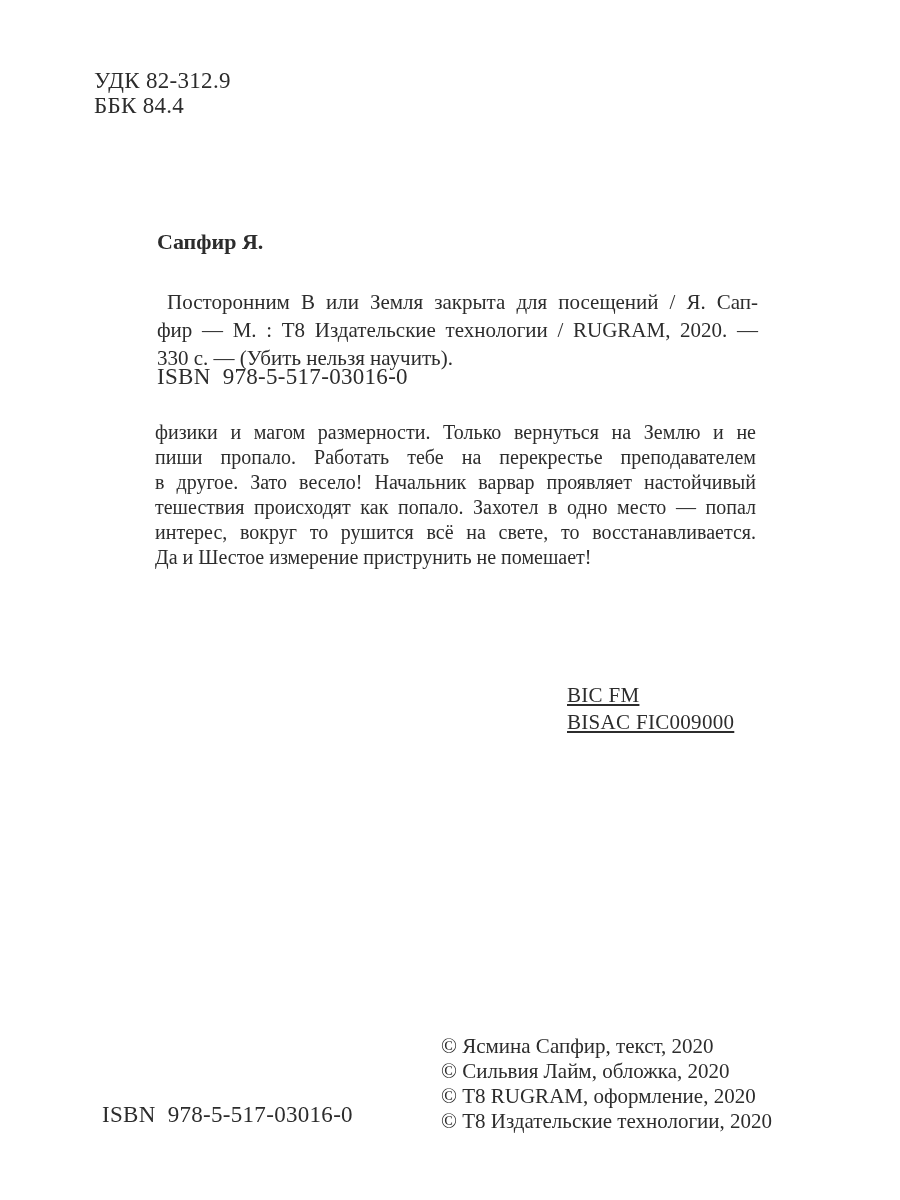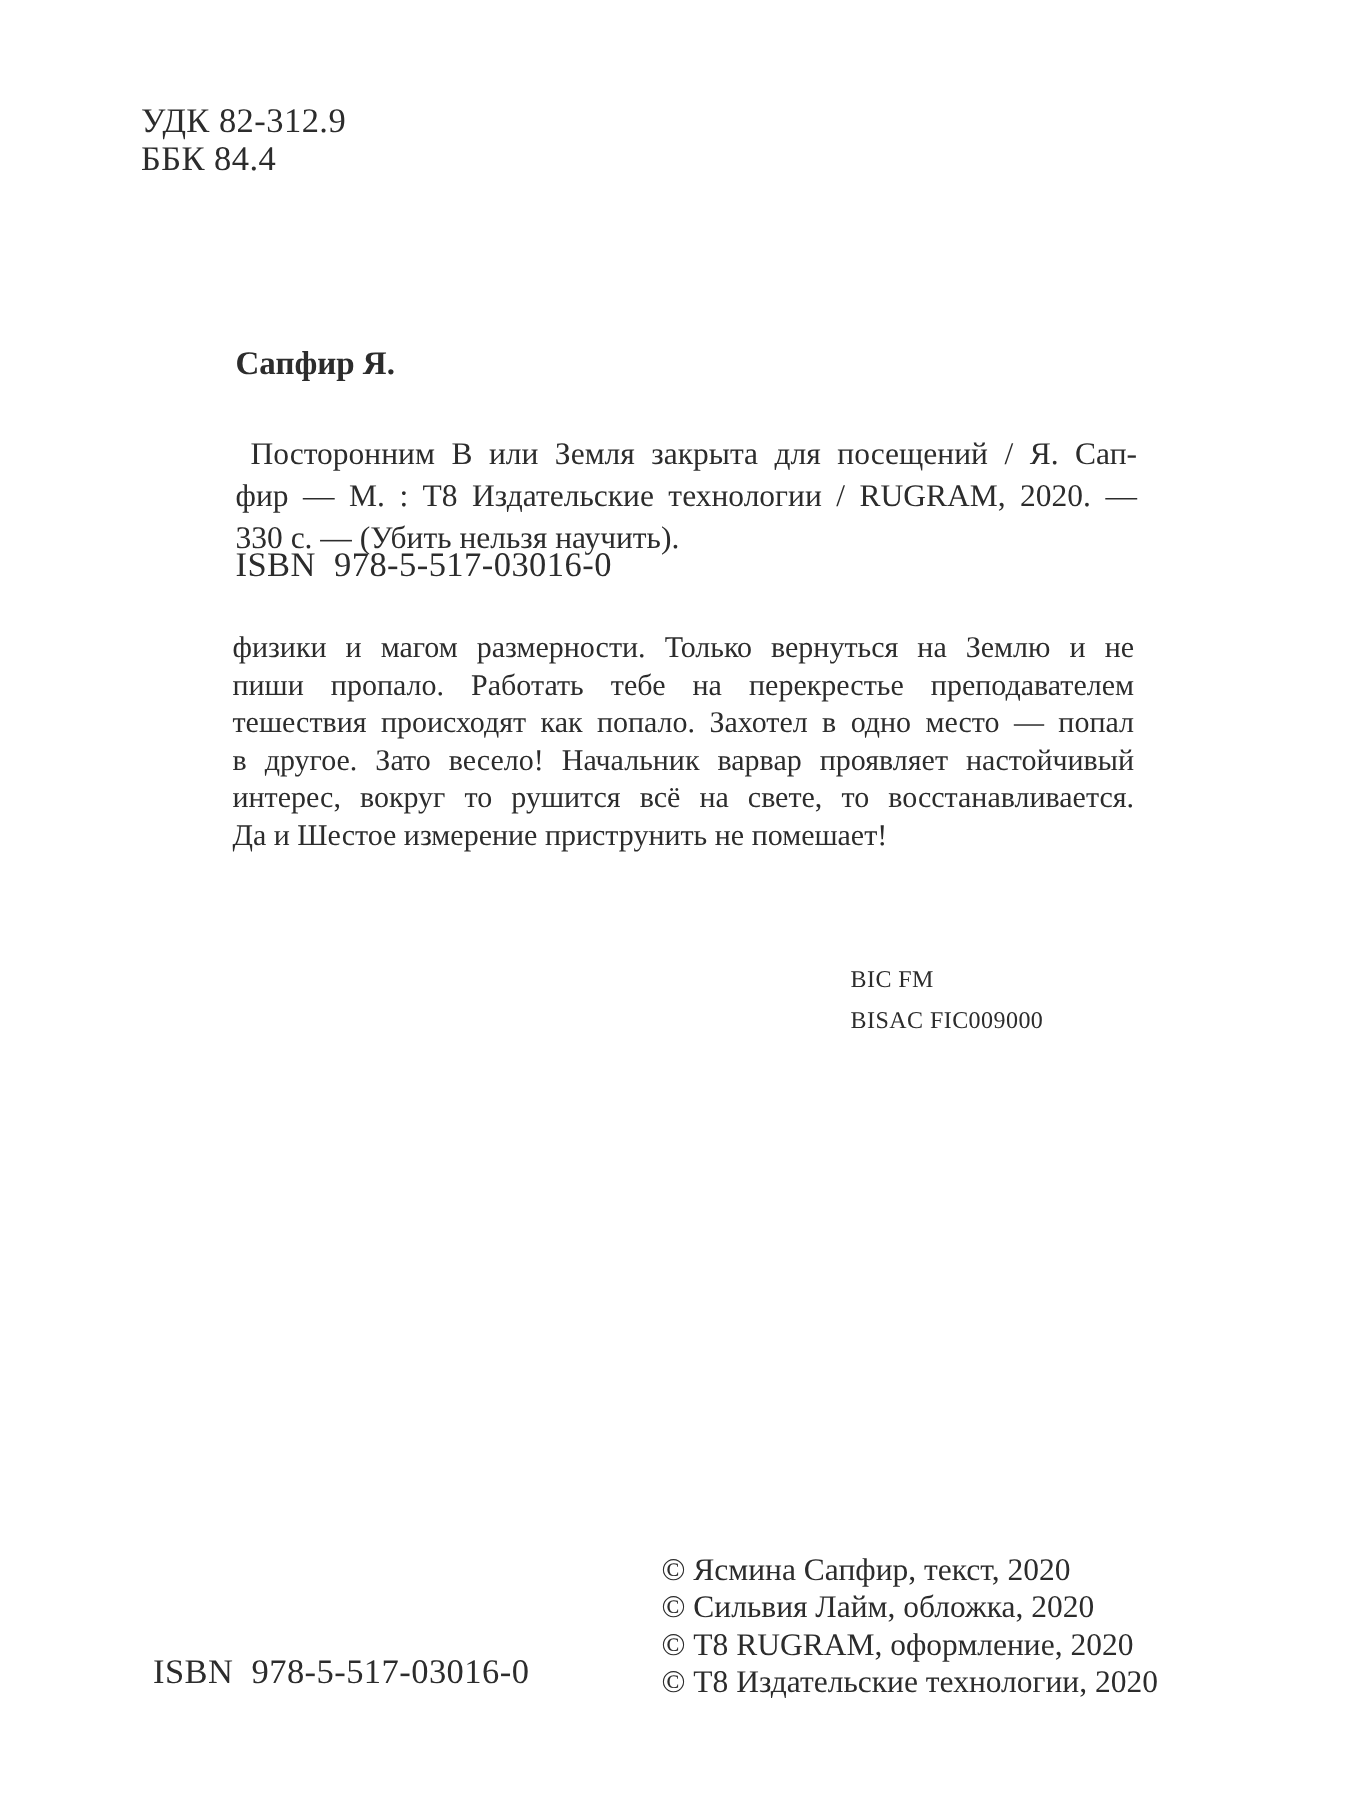--- a/index.html
+++ b/index.html
@@ -61,24 +61,25 @@
     left: 155px;
     top: 420px;
     width: 601px;
     font-size: 20px;
     line-height: 25px;
   }
 
   
   .subject-codes {
     left: 567px;
-    top: 640px;
-    font-size: 16px;
+    top: 682px;
+    font-size: 21px;
     line-height: 27px;
     letter-spacing: 0.3px;
+    text-decoration: underline;
   }
 
   
   .copyrights {
     left: 441px;
     top: 1034px;
     font-size: 21px;
     line-height: 25px;
   }
 
@@ -105,22 +106,22 @@
     <div class="jline indent10">Посторонним В или Земля закрыта для посещений / Я. Сап-</div>
     <div class="jline">фир — М. : Т8 Издательские технологии / RUGRAM, 2020. —</div>
     <div>330 с. — (Убить нельзя научить).</div>
   </div>
 
   <div class="block isbn-mid">ISBN 978-5-517-03016-0</div>
 
   <div class="block annotation">
     <div class="jline">физики и магом размерности. Только вернуться на Землю и не</div>
     <div class="jline">пиши пропало. Работать тебе на перекрестье преподавателем</div>
+    <div class="jline">в другое. Зато весело! Начальник варвар проявляет настойчивый</div>
     <div class="jline">тешествия происходят как попало. Захотел в одно место — попал</div>
-    <div class="jline">в другое. Зато весело! Начальник варвар проявляет настойчивый</div>
     <div class="jline">интерес, вокруг то рушится всё на свете, то восстанавливается.</div>
     <div>Да и Шестое измерение приструнить не помешает!</div>
   </div>
 
   <div class="block subject-codes">
     <div>BIC FM</div>
     <div>BISAC FIC009000</div>
   </div>
 
   <div class="block copyrights">

